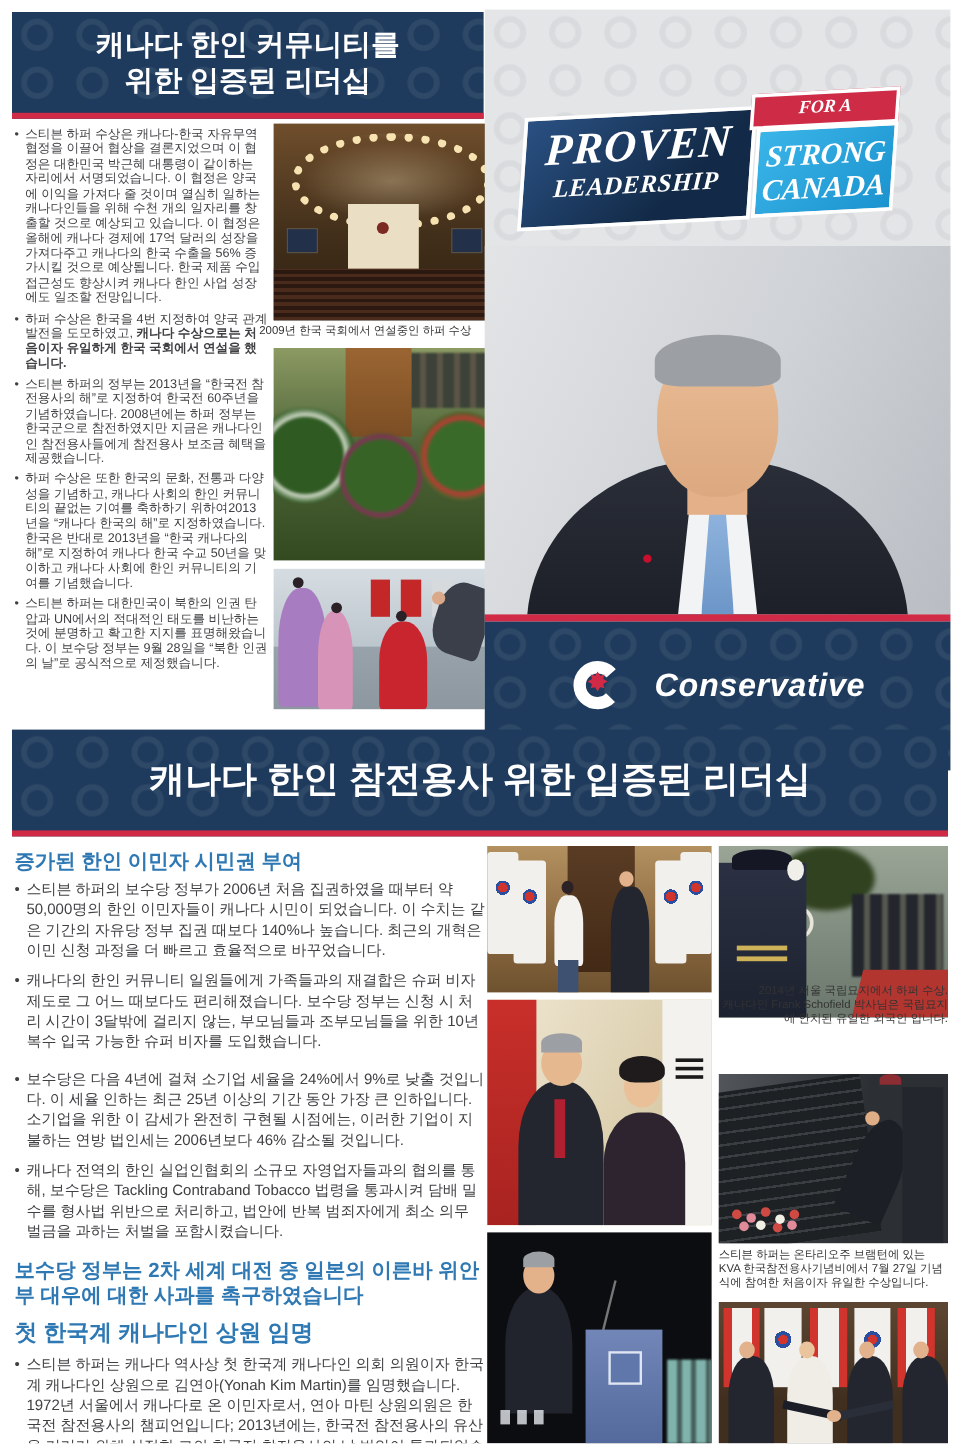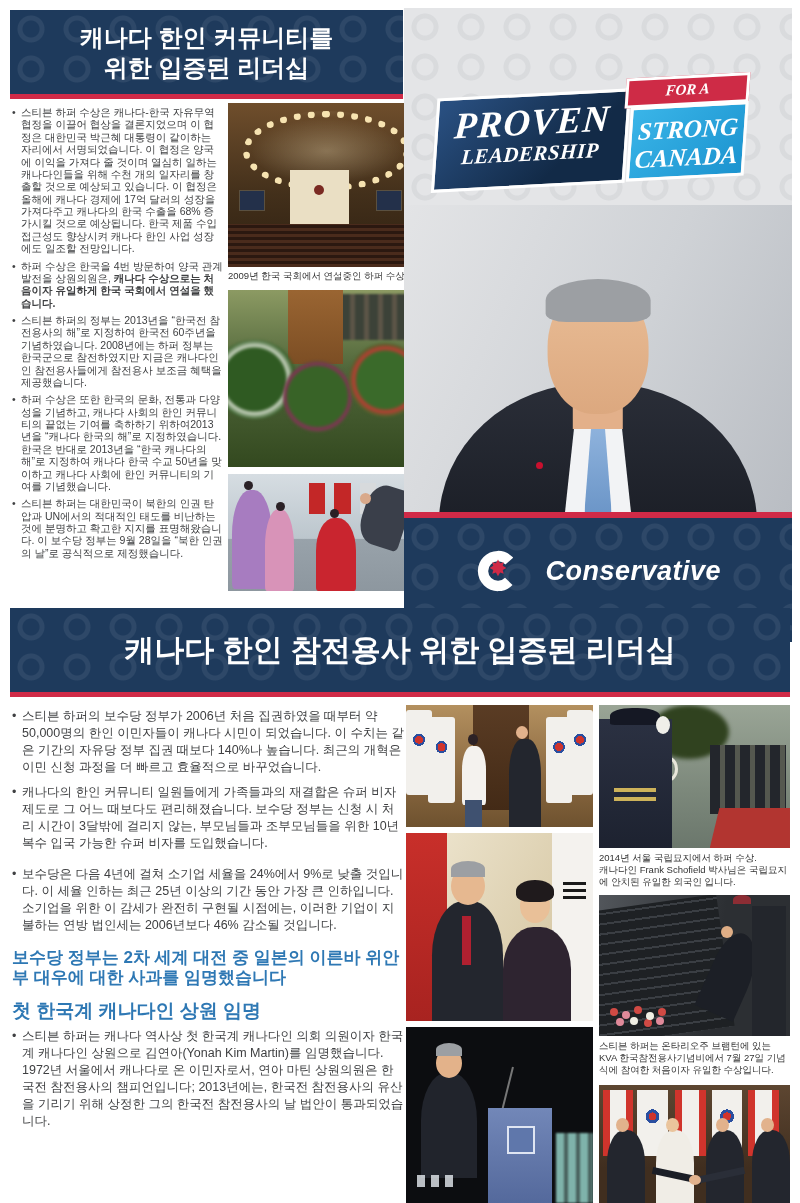--- a/index.html
+++ b/index.html
@@ -214,36 +214,36 @@
 <div class="page">
 
   <div class="abs hdr rings-navy">
     <div class="pad">
       <div class="t">캐나다 한인 커뮤니티를</div>
       <div class="t">위한 입증된 리더십</div>
     </div>
   </div>
 
   <div class="abs left-col">
-    <p>스티븐 하퍼 수상은 캐나다-한국 자유무역협정을 이끌어 협상을 결론지었으며 이 협정은 대한민국 박근혜 대통령이 같이하는 자리에서 서명되었습니다. 이 협정은 양국에 이익을 가져다 줄 것이며 열심히 일하는 캐나다인들을 위해 수천 개의 일자리를 창출할 것으로 예상되고 있습니다. 이 협정은 올해에 캐나다 경제에 17억 달러의 성장을 가져다주고 캐나다의 한국 수출을 68% 증가시킬 것으로 예상됩니다. 한국 제품 수입 접근성도 향상시켜 캐나다 한인 사업 성장에도 일조할 전망입니다.</p>
-    <p><span>하퍼 수상은 한국을 4번 방문하여 양국 관계 발전을 상원의원은, </span><span class="bold">캐나다 수상으로는 처음이자 유일하게 한국 국회에서 연설을 했습니다.</span></p>
+    <p>스티븐 하퍼 수상은 캐나다-한국 자유무역협정을 이끌어 협상을 결론지었으며 이 협정은 대한민국 박근혜 대통령이 같이하는 자리에서 서명되었습니다. 이 협정은 양국에 이익을 가져다 줄 것이며 열심히 일하는 캐나다인들을 위해 수천 개의 일자리를 창출할 것으로 예상되고 있습니다. 이 협정은 올해에 캐나다 경제에 17억 달러의 성장을 가져다주고 캐나다의 한국 수출을 56% 증가시킬 것으로 예상됩니다. 한국 제품 수입 접근성도 향상시켜 캐나다 한인 사업 성장에도 일조할 전망입니다.</p>
+    <p><span>하퍼 수상은 한국을 4번 지정하여 양국 관계 발전을 도모하였고, </span><span class="bold">캐나다 수상으로는 처음이자 유일하게 한국 국회에서 연설을 했습니다.</span></p>
     <p>스티븐 하퍼의 정부는 2013년을 “한국전 참전용사의 해”로 지정하여 한국전 60주년을 기념하였습니다. 2008년에는 하퍼 정부는 한국군으로 참전하였지만 지금은 캐나다인인 참전용사들에게 참전용사 보조금 혜택을 제공했습니다.</p>
     <p>하퍼 수상은 또한 한국의 문화, 전통과 다양성을 기념하고, 캐나다 사회의 한인 커뮤니티의 끝없는 기여를 축하하기 위하여2013년을 “캐나다 한국의 해”로 지정하였습니다. 한국은 반대로 2013년을 “한국 캐나다의 해”로 지정하여 캐나다 한국 수교 50년을 맞이하고 캐나다 사회에 한인 커뮤니티의 기여를 기념했습니다.</p>
     <p>스티븐 하퍼는 대한민국이 북한의 인권 탄압과 UN에서의 적대적인 태도를 비난하는 것에 분명하고 확고한 지지를 표명해왔습니다. 이 보수당 정부는 9월 28일을 “북한 인권의 날”로 공식적으로 제정했습니다.</p>
   </div>
 
   <div class="ph" id="p-assembly">
     <div class="abs asm-ceiling"></div>
     <div class="abs asm-screen" style="left:6%;"></div>
     <div class="abs asm-screen" style="left:81%;"></div>
     <div class="abs asm-wall"></div>
     <div class="abs asm-emblem"></div>
     <div class="abs asm-floor"></div>
   </div>
-  <div class="cap" style="left:228px;top:270px;width:183px;">2009년 한국 국회에서 연설중인 하퍼 수상</div>
+  <div class="cap" style="left:216px;top:270px;width:183px;">2009년 한국 국회에서 연설중인 하퍼 수상</div>
 
   <div class="ph" id="p-wreath">
     <div class="abs wr-crowd"></div>
     <div class="abs wr-suit"></div>
     <div class="abs wr-podium"></div>
     <div class="abs wr wr1"></div>
     <div class="abs wr wr2"></div>
     <div class="abs wr wr3"></div>
   </div>
 
@@ -294,26 +294,28 @@
         <path fill="#d02a47" d="M20 10 l1.8 3.2 3.2-.9 -.9 3.2 3.2 1.8 -3.2 1.8 .9 3.2 -3.2-.9 -1.8 3.2 -1.8-3.2 -3.2.9 .9-3.2 -3.2-1.8 3.2-1.8 -.9-3.2 3.2.9z"></path>
       </svg>
       <span class="cons-name">Conservative</span>
     </div>
     <div class="abs auth">Authorized by the Official Agent for Jason Kenney</div>
   </div>
 
   <div class="abs banner rings-navy">캐나다 한인 참전용사 위한 입증된 리더십</div>
 
   <div class="abs b-left">
+    <h2>증가된 한인 이민자 시민권 부여</h2>
     <p>스티븐 하퍼의 보수당 정부가 2006년 처음 집권하였을 때부터 약 50,000명의 한인 이민자들이 캐나다 시민이 되었습니다. 이 수치는 같은 기간의 자유당 정부 집권 때보다 140%나 높습니다. 최근의 개혁은 이민 신청 과정을 더 빠르고 효율적으로 바꾸었습니다.</p>
     <p>캐나다의 한인 커뮤니티 일원들에게 가족들과의 재결합은 슈퍼 비자 제도로 그 어느 때보다도 편리해졌습니다. 보수당 정부는 신청 시 처리 시간이 3달밖에 걸리지 않는, 부모님들과 조부모님들을 위한 10년 복수 입국 가능한 슈퍼 비자를 도입했습니다.</p>
     <div class="gap"></div>
     <p>보수당은 다음 4년에 걸쳐 소기업 세율을 24%에서 9%로 낮출 것입니다. 이 세율 인하는 최근 25년 이상의 기간 동안 가장 큰 인하입니다. 소기업을 위한 이 감세가 완전히 구현될 시점에는, 이러한 기업이 지불하는 연방 법인세는 2006년보다 46% 감소될 것입니다.</p>
+    <p>캐나다 전역의 한인 실업인협회의 소규모 자영업자들과의 협의를 통해, 보수당은 Tackling Contraband Tobacco 법령을 통과시켜 담배 밀수를 형사법 위반으로 처리하고, 법안에 반복 범죄자에게 최소 의무 벌금을 과하는 처벌을 포함시켰습니다.</p>
     <div class="gap"></div>
-    <h2>보수당 정부는 2차 세계 대전 중 일본의 이른바 위안부 대우에 대한 사과를 임명했습니다</h2>
+    <h2>보수당 정부는 2차 세계 대전 중 일본의 이른바 위안부 대우에 대한 사과를 촉구하였습니다</h2>
     <div class="gap"></div>
     <h2 class="big">첫 한국계 캐나다인 상원 임명</h2>
     <p>스티븐 하퍼는 캐나다 역사상 첫 한국계 캐나다인 의회 의원이자 한국계 캐나다인 상원으로 김연아(Yonah Kim Martin)를 임명했습니다. 1972년 서울에서 캐나다로 온 이민자로서, 연아 마틴 상원의원은 한국전 참전용사의 챔피언입니다; 2013년에는, 한국전 참전용사의 유산을 기리기 위해 상정한 그의 한국전 참전용사의 날 법안이 통과되었습니다.</p>
   </div>
 
   <div class="ph" id="p-walk">
     <div class="abs wk-door"></div>
     <div class="abs wk-flag wkf1"></div>
     <div class="abs wk-flag wkf2"></div>
     <div class="abs wk-flag wkf3"></div>
@@ -352,21 +354,21 @@
   <div class="ph" id="p-salute">
     <div class="abs sl-tree"></div>
     <div class="abs sl-men"></div>
     <div class="abs sl-carpet"></div>
     <div class="abs sl-wreath"></div>
     <div class="abs sl-soldier"></div>
     <div class="abs sl-cap"></div>
     <div class="abs sl-glove"></div>
     <div class="abs sl-stripe"></div>
   </div>
-  <div class="cap" style="left:599px;top:852px;width:191px;">
+  <div class="cap" style="left:599px;top:820px;width:191px;text-align:right;">
     <div>2014년 서울 국립묘지에서 하퍼 수상.</div>
     <div>캐나다인 Frank Schofield 박사님은 국립묘지에 안치된 유일한 외국인 입니다.</div>
   </div>
 
   <div class="ph" id="p-wall">
     <div class="abs wl-wall"></div>
     <div class="abs wl-flowers"></div>
     <div class="abs wl-man1"></div>
     <div class="abs wl-man2"></div>
     <div class="abs wl-head"></div>

